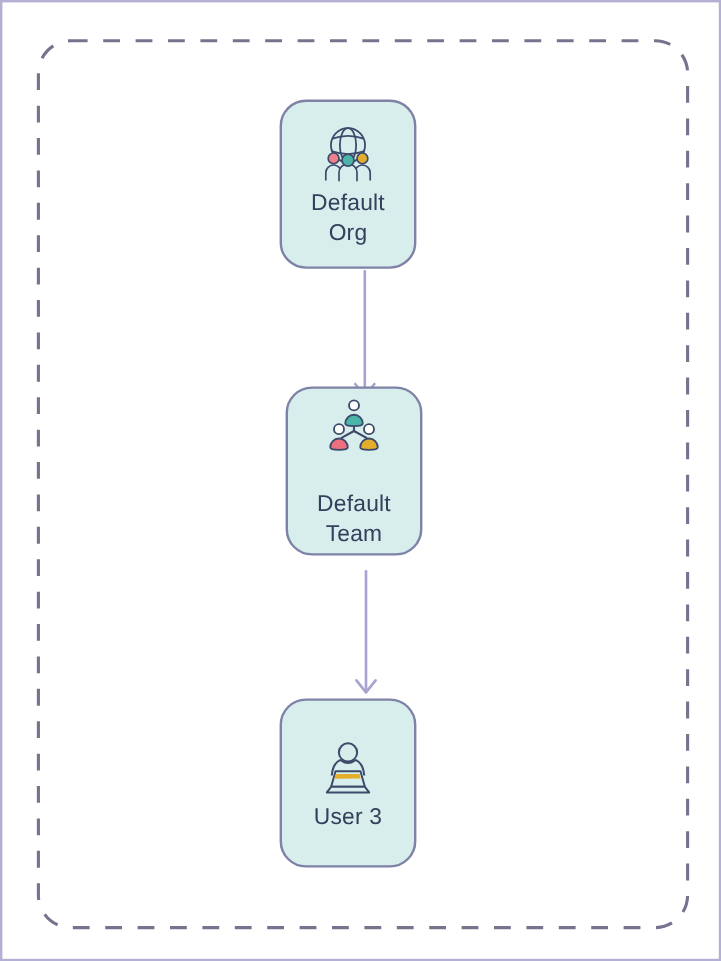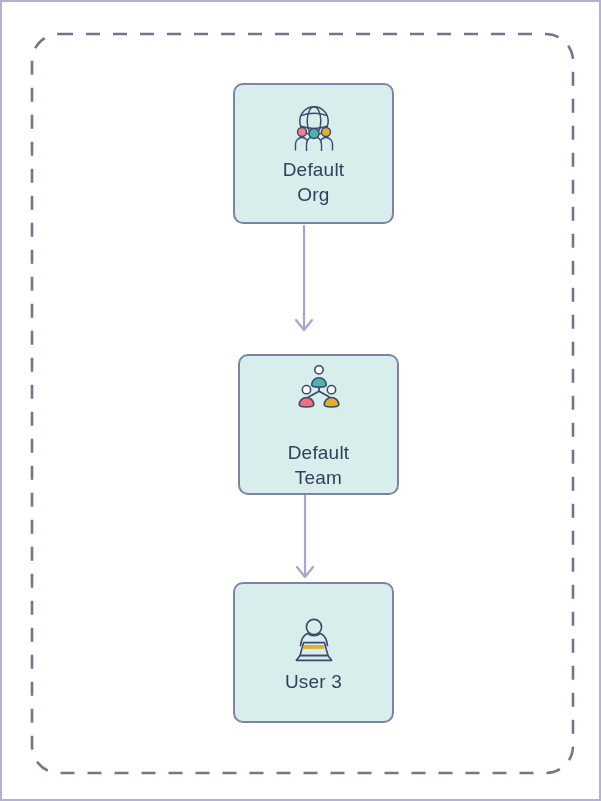--- a/index.html
+++ b/index.html
@@ -20,33 +20,33 @@
   .overlay-svg {
     position: absolute;
     left: 0;
     top: 0;
     width: 601px;
     height: 801px;
   }
   .node {
     position: absolute;
     box-sizing: border-box;
-    width: 161px;
+    width: 114px;
     height: 141px;
     background: #d7eeec;
     border: 2px solid #7e82a6;
-    border-radius: 10px;
+    border-radius: 22px;
     display: flex;
     flex-direction: column;
     align-items: center;
     justify-content: center;
     padding-top: 2px;
   }
   .node-1 { left: 231px; top: 81px; }
-  .node-2 { left: 236px; top: 352px; gap: 24px; }
+  .node-2 { left: 236px; top: 320px; gap: 24px; }
   .node-3 { left: 231px; top: 580px; }
   .node-icon {
     width: 52px;
     height: 50px;
     display: block;
     flex: 0 0 auto;
   }
   .node-label {
     margin-top: 5px;
     width: 98px;

